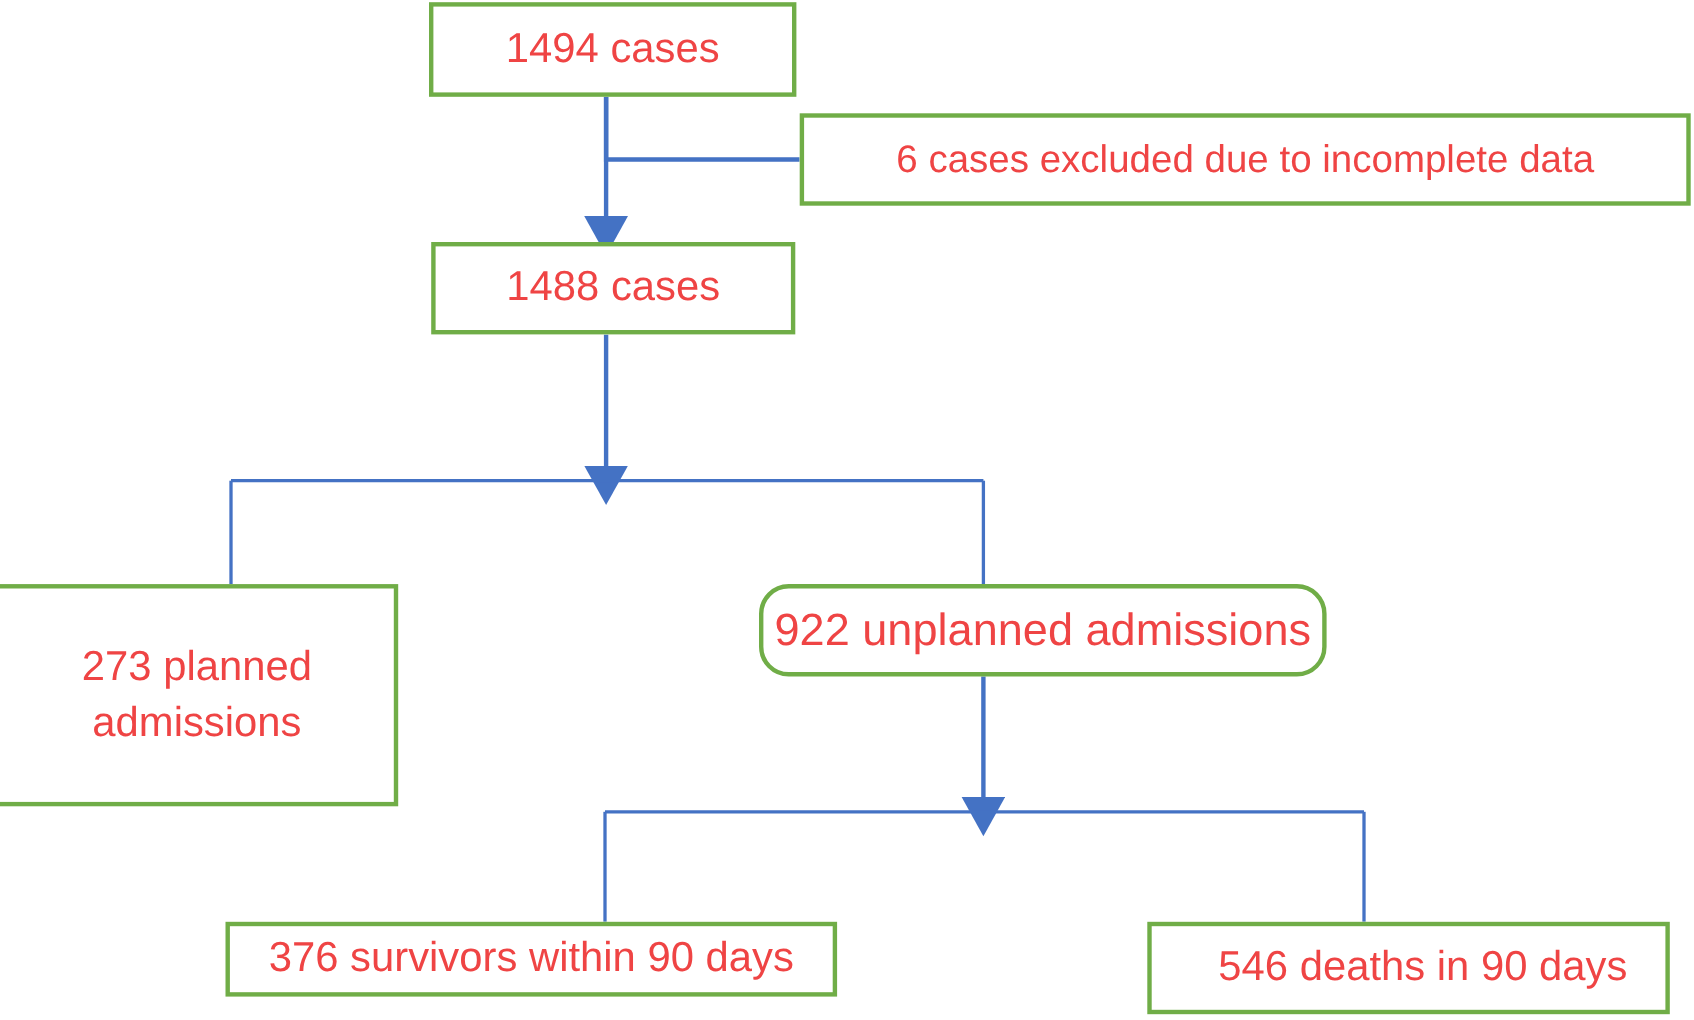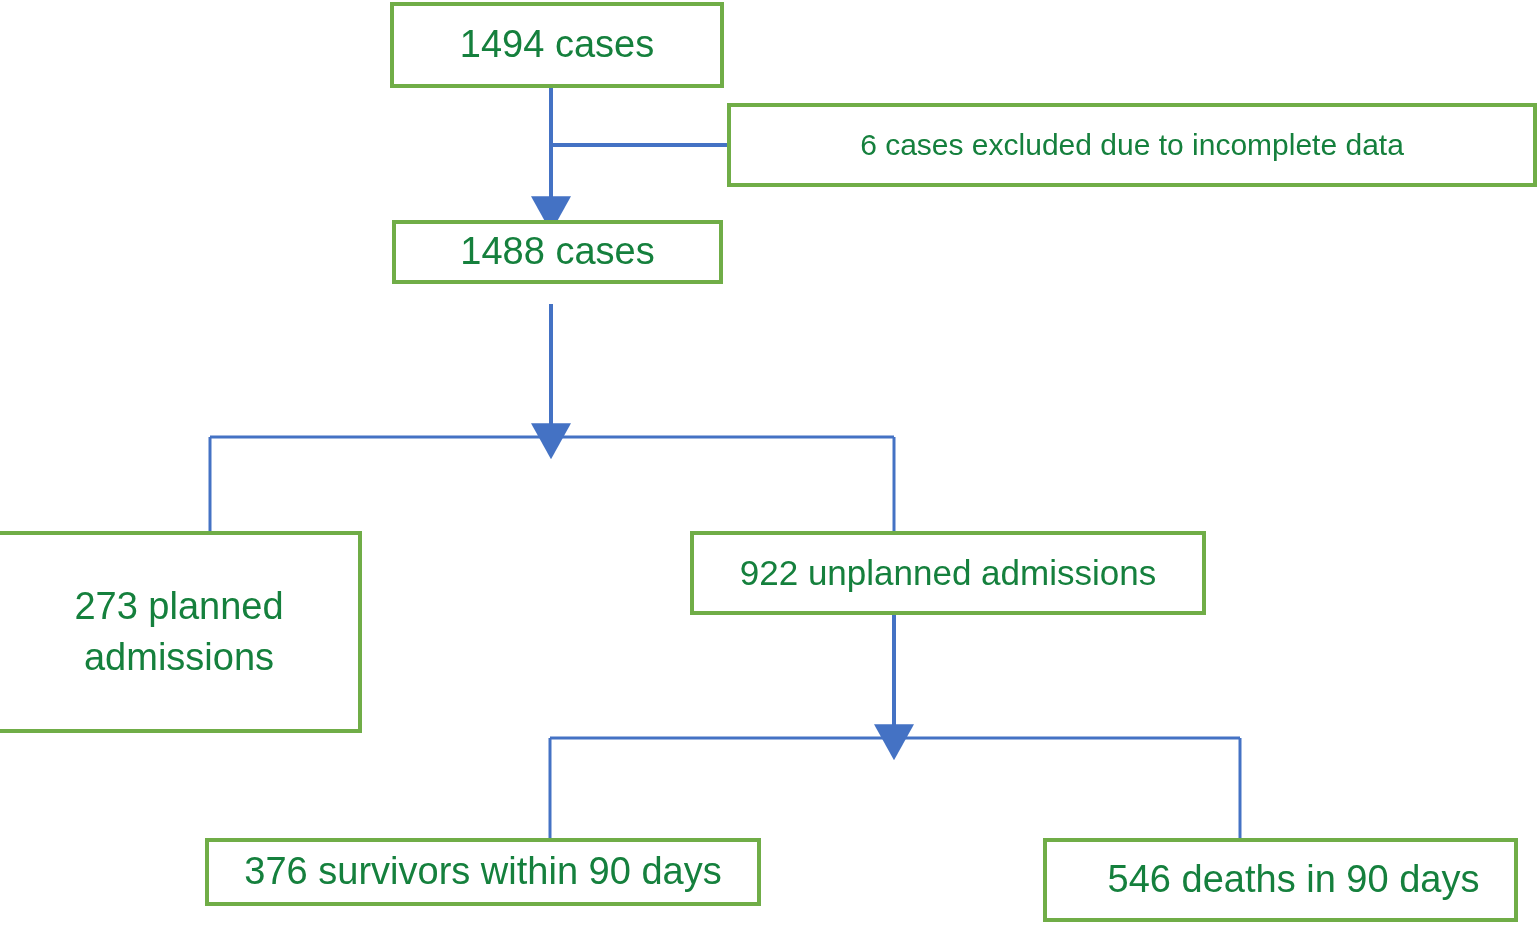--- a/index.html
+++ b/index.html
@@ -17,34 +17,34 @@
   }
   .node {
     position: absolute;
     box-sizing: border-box;
     border: 4px solid #70AD47;
     background: #ffffff;
     display: flex;
     align-items: center;
     justify-content: center;
     text-align: center;
-    color: #15803d;
+    color: #ef4444;
     line-height: 1.35;
     z-index: 3;
     padding: 0 10px;
   }
   .node .label {
     display: block;
     white-space: pre-line;
   }
   .n-1494   { left: 390px;  top: 2px;   width: 334px; height: 86px;  font-size: 38px; }
-  .n-excl   { left: 727px;  top: 103px; width: 810px; height: 84px;  font-size: 30px; }
-  .n-1488   { left: 392px;  top: 220px; width: 331px; height: 64px;  font-size: 38px; }
+  .n-excl   { left: 727px;  top: 103px; width: 810px; height: 84px;  font-size: 35px; }
+  .n-1488   { left: 392px;  top: 220px; width: 331px; height: 84px;  font-size: 38px; }
   .n-566    { left: -4px;   top: 531px; width: 366px; height: 202px; font-size: 38px; }
-  .n-922    { left: 690px;  top: 531px; width: 516px; height: 84px;  font-size: 35px; }
+  .n-922    { left: 690px;  top: 531px; width: 516px; height: 84px;  font-size: 41px; border-radius: 27px; }
   .n-376    { left: 205px;  top: 838px; width: 556px; height: 68px;  font-size: 38px; }
   .n-546    { left: 1043px; top: 838px; width: 475px; height: 84px;  font-size: 38px; padding-left: 36px; }
 
   #edges {
     position: absolute;
     left: 0; top: 0;
     width: 1540px;
     height: 927px;
     z-index: 1;
   }

